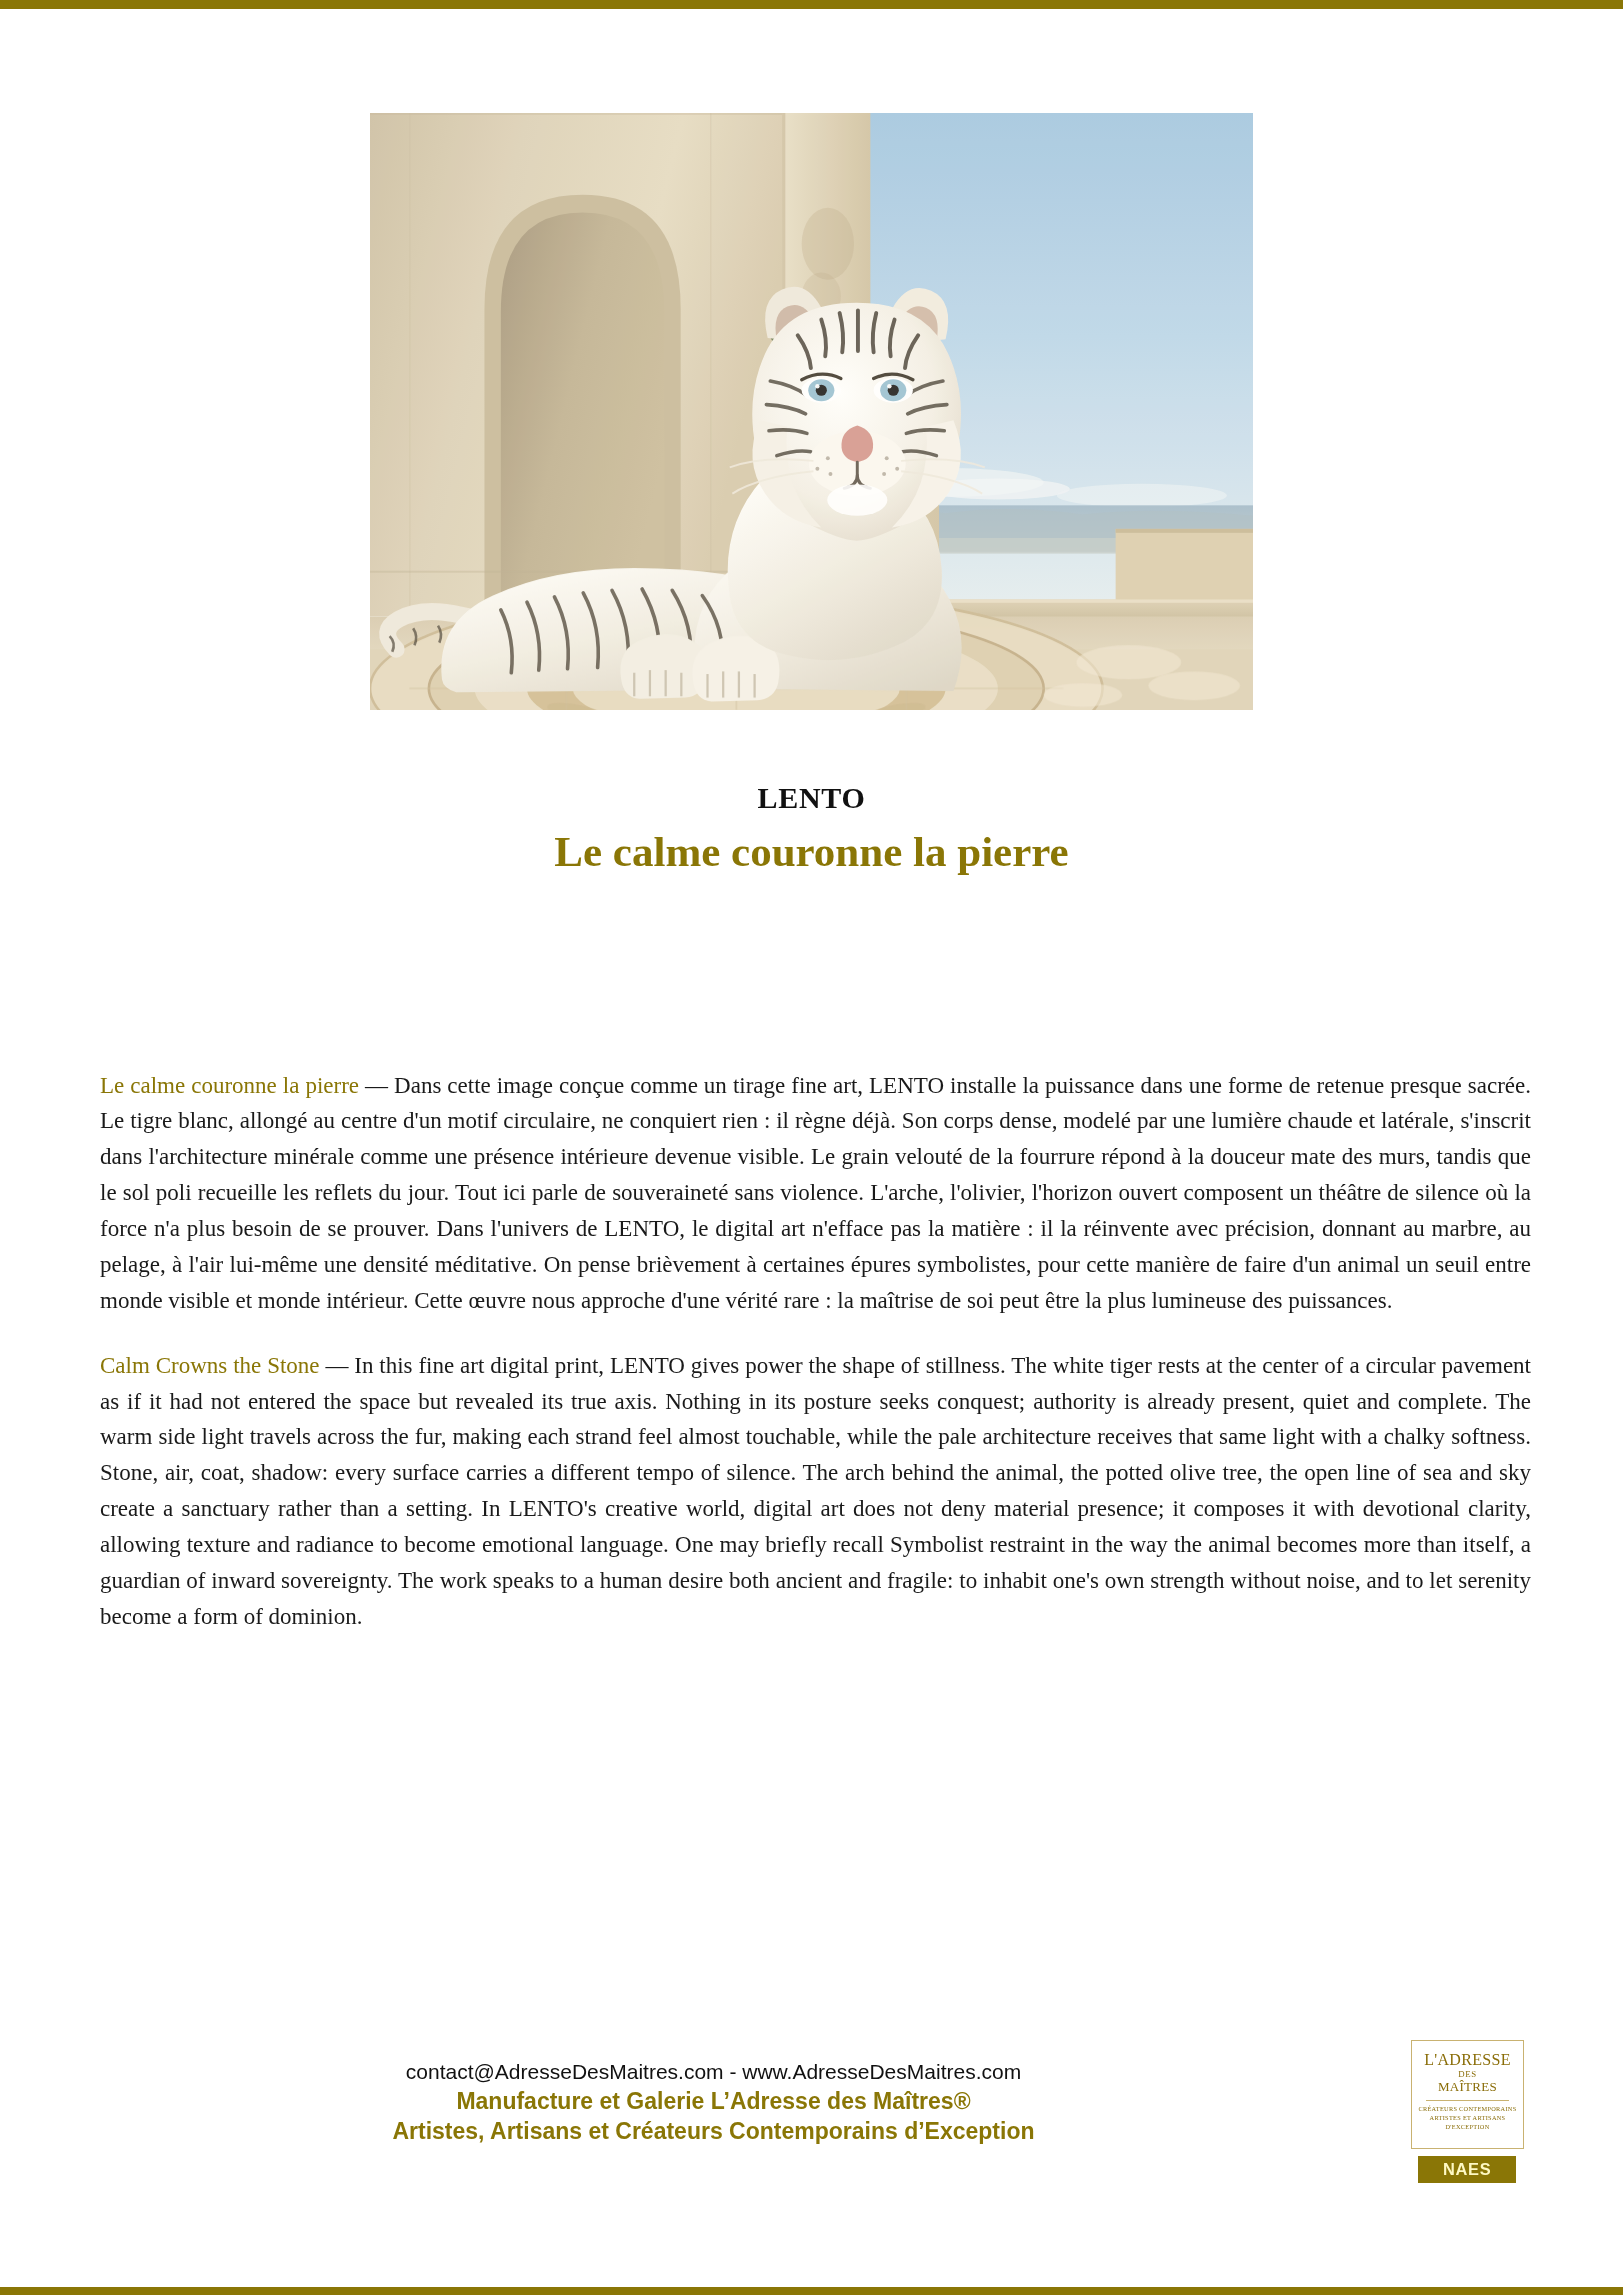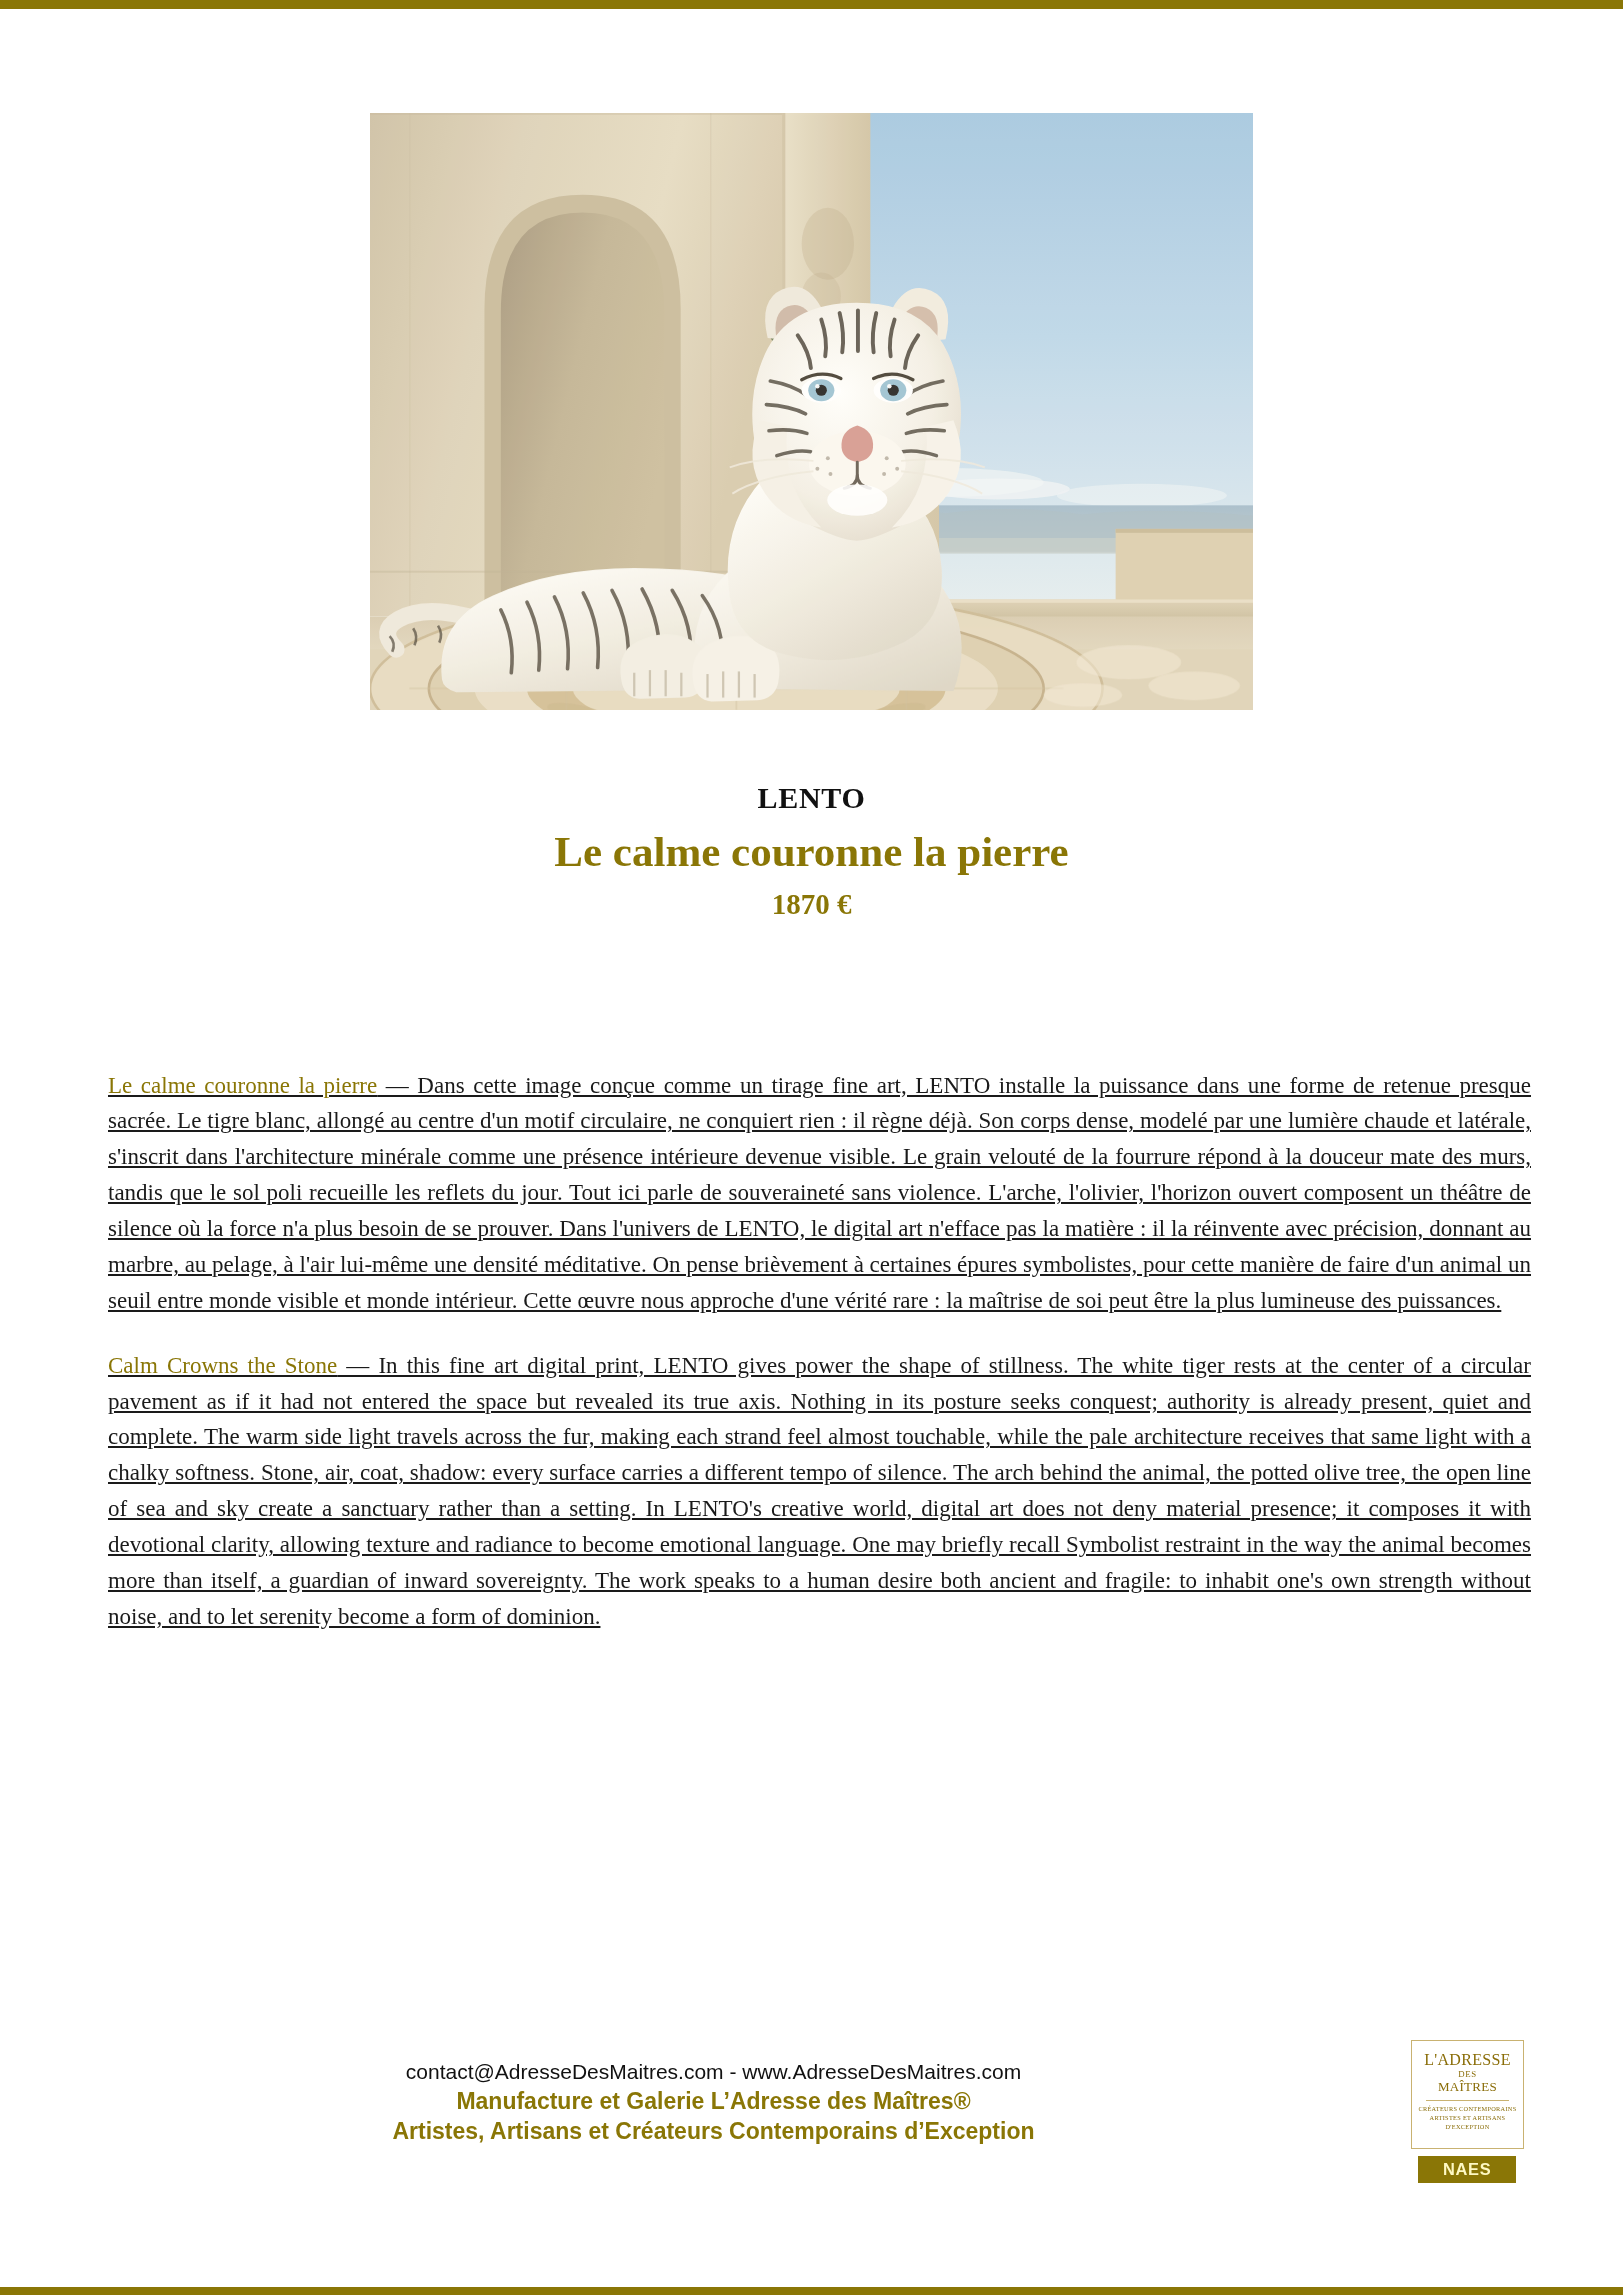--- a/index.html
+++ b/index.html
@@ -96,22 +96,21 @@
     left: 92px;
     right: 92px;
     top: 1059px;
   }
   .para {
     font-family: "Liberation Serif", serif;
     font-size: 23px;
     line-height: 1.56;
     color: #1a1a1a;
     text-align: justify;
-    margin: 0 0 29px 16px;
-    text-decoration: underline;
+    margin: 0 0 29px 8px;
   }
   .para:last-child { margin-bottom: 0; }
   .lead-in {
     color: #8a7606;
   }
 
   
   .footer {
     position: absolute;
     left: 0;
@@ -484,21 +483,20 @@
           </g>
 
           <rect x="0" y="0" width="1350" height="913" fill="#ffeccd" opacity="0.06"></rect>
         </g>
       </svg>
     </div>
 
     <div class="title-block">
       <div class="brand-name">LENTO</div>
       <div class="artwork-title">Le calme couronne la pierre</div>
-      <div class="artwork-price">1870 €</div>
     </div>
 
     <div class="copy">
       <p class="para">
         <span class="lead-in">Le calme couronne la pierre</span><span> — Dans cette image conçue comme un tirage fine art, LENTO installe la puissance dans une forme de retenue presque sacrée. Le tigre blanc, allongé au centre d'un motif circulaire, ne conquiert rien : il règne déjà. Son corps dense, modelé par une lumière chaude et latérale, s'inscrit dans l'architecture minérale comme une présence intérieure devenue visible. Le grain velouté de la fourrure répond à la douceur mate des murs, tandis que le sol poli recueille les reflets du jour. Tout ici parle de souveraineté sans violence. L'arche, l'olivier, l'horizon ouvert composent un théâtre de silence où la force n'a plus besoin de se prouver. Dans l'univers de LENTO, le digital art n'efface pas la matière : il la réinvente avec précision, donnant au marbre, au pelage, à l'air lui-même une densité méditative. On pense brièvement à certaines épures symbolistes, pour cette manière de faire d'un animal un seuil entre monde visible et monde intérieur. Cette œuvre nous approche d'une vérité rare : la maîtrise de soi peut être la plus lumineuse des puissances.</span>
       </p>
       <p class="para">
         <span class="lead-in">Calm Crowns the Stone</span><span> — In this fine art digital print, LENTO gives power the shape of stillness. The white tiger rests at the center of a circular pavement as if it had not entered the space but revealed its true axis. Nothing in its posture seeks conquest; authority is already present, quiet and complete. The warm side light travels across the fur, making each strand feel almost touchable, while the pale architecture receives that same light with a chalky softness. Stone, air, coat, shadow: every surface carries a different tempo of silence. The arch behind the animal, the potted olive tree, the open line of sea and sky create a sanctuary rather than a setting. In LENTO's creative world, digital art does not deny material presence; it composes it with devotional clarity, allowing texture and radiance to become emotional language. One may briefly recall Symbolist restraint in the way the animal becomes more than itself, a guardian of inward sovereignty. The work speaks to a human desire both ancient and fragile: to inhabit one's own strength without noise, and to let serenity become a form of dominion.</span>
       </p>
     </div>

